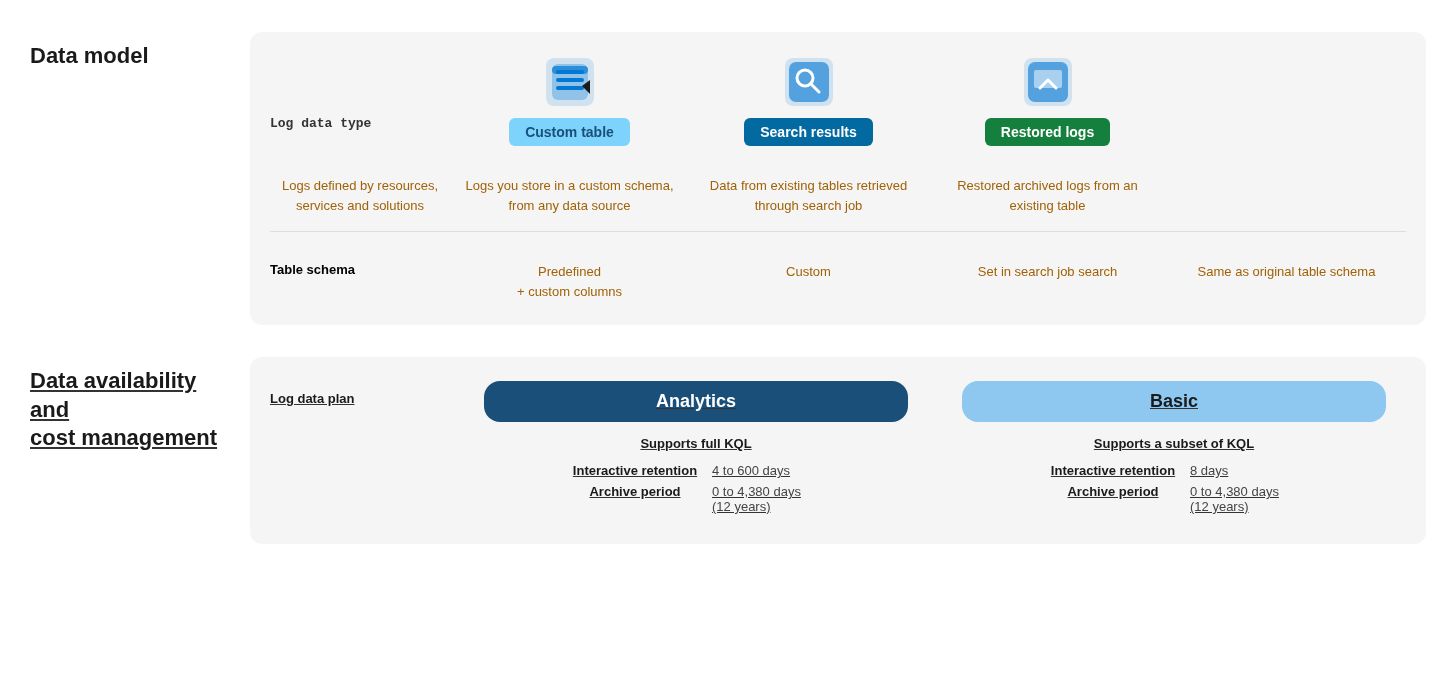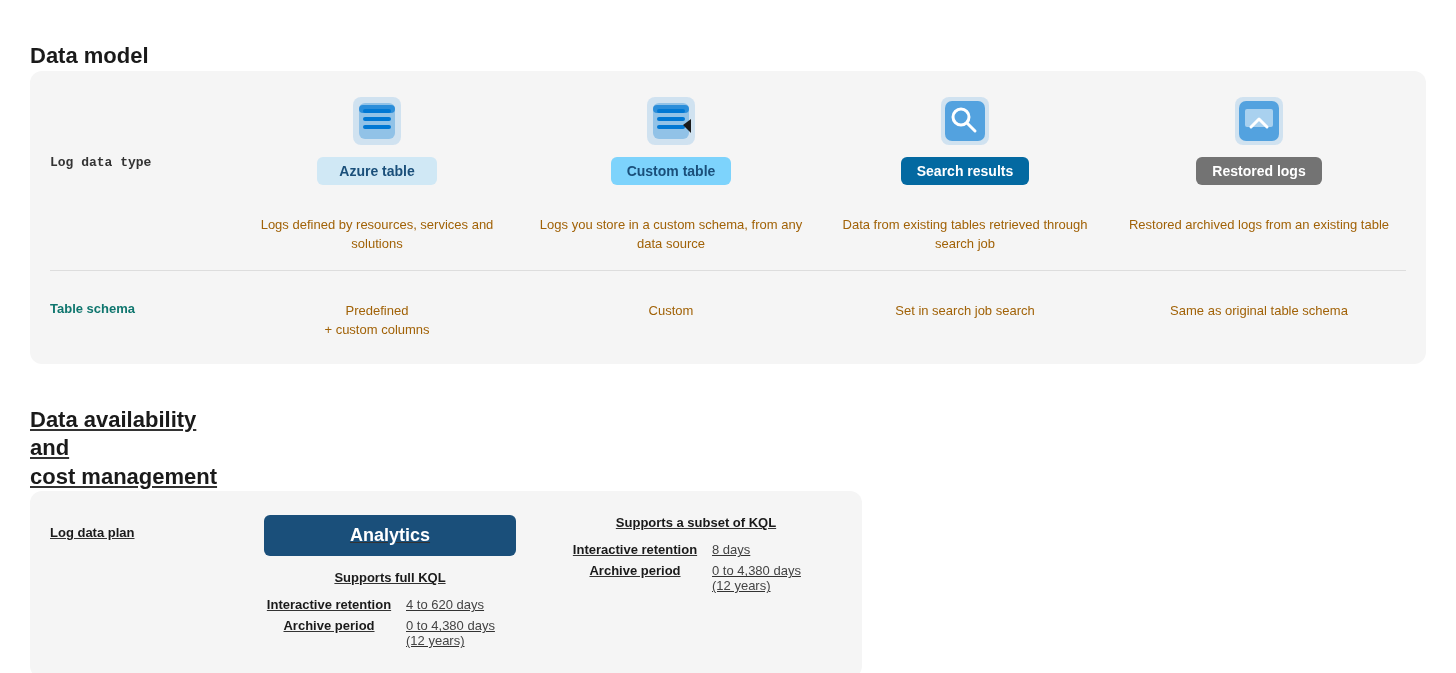--- a/index.html
+++ b/index.html
@@ -9,21 +9,21 @@
       color: #333;
       width: 1456px;
       min-height: 673px;
       display: flex;
       flex-direction: column;
       padding: 20px 0;
     }
 
     .section {
       display: flex;
-      flex-direction: column;
+      flex-direction: row;
       align-items: flex-start;
       margin: 12px 30px;
     }
 
     .section-title {
       width: 220px;
       min-width: 220px;
       font-size: 22px;
       font-weight: 700;
       color: #1a1a1a;
@@ -67,26 +67,26 @@
       border-radius: 6px;
       font-weight: 700;
       font-size: 14px;
       text-align: center;
       min-width: 120px;
     }
 
     .badge-azure { background: #d0e8f5; color: #1a4f7a; }
     .badge-custom { background: #7dd3fc; color: #1a4f7a; }
     .badge-search { background: #0369a1; color: #ffffff; }
-    .badge-restored { background: #737373; color: #ffffff; }
+    .badge-restored { background: #15803d; color: #ffffff; }
 
     .grid-row-label {
       font-weight: 700;
       font-size: 13px;
-      color: #0f766e;
+      color: #000000;
       padding: 14px 0 0 0;
       display: flex;
       align-items: flex-start;
     }
 
     .grid-cell {
       text-align: center;
       font-size: 13px;
       color: #a16207;
       padding: 14px 10px 0 10px;
@@ -105,21 +105,21 @@
       display: grid;
       grid-template-columns: 180px 1fr 1fr;
       gap: 14px;
     }
 
     .plan-col {
       padding: 0 20px;
     }
 
     .plan-badge {
-      border-radius: 6px;
+      border-radius: 16px;
       padding: 10px 36px;
       font-weight: 700;
       font-size: 18px;
       text-align: center;
       margin-bottom: 14px;
     }
 
     .plan-analytics { background: #1a4f7a; color: #ffffff; }
     .plan-basic { background: #8ec8f0; color: #1a1a1a; }
 
@@ -165,33 +165,20 @@
 
 <div class="section">
   <div class="section-title">Data model</div>
   <div class="card">
     <div class="data-model-grid">
 
       <div class="grid-header-empty">
         <div style="padding-top:60px; font-weight:700; font-size:13px;font-family:Liberation Mono, monospace;">Log data type</div>
       </div>
 
-      <div class="grid-col-header">
-        <div class="col-icon">
-          <svg width="48" height="48" viewBox="0 0 48 48" fill="none">
-            <rect width="48" height="48" rx="8" fill="#0078d4" opacity="0.15"></rect>
-            <rect x="6" y="6" width="36" height="36" rx="6" fill="#0078d4" opacity="0.3"></rect>
-            <rect x="10" y="12" width="28" height="4" rx="2" fill="#0078d4"></rect>
-            <rect x="10" y="20" width="28" height="4" rx="2" fill="#0078d4"></rect>
-            <rect x="10" y="28" width="28" height="4" rx="2" fill="#0078d4"></rect>
-            <rect x="6" y="8" width="36" height="8" rx="4" fill="#0078d4" opacity="0.7"></rect>
-          </svg>
-        </div>
-        <div class="col-badge badge-azure">Azure table</div>
-      </div>
 
       <div class="grid-col-header">
         <div class="col-icon">
           <svg width="48" height="48" viewBox="0 0 48 48" fill="none">
             <rect width="48" height="48" rx="8" fill="#0078d4" opacity="0.15"></rect>
             <rect x="6" y="6" width="36" height="36" rx="6" fill="#0078d4" opacity="0.3"></rect>
             <rect x="10" y="12" width="28" height="4" rx="2" fill="#0078d4"></rect>
             <rect x="10" y="20" width="28" height="4" rx="2" fill="#0078d4"></rect>
             <rect x="10" y="28" width="28" height="4" rx="2" fill="#0078d4"></rect>
             <rect x="6" y="8" width="36" height="8" rx="4" fill="#0078d4" opacity="0.7"></rect>
@@ -254,30 +241,31 @@
   <div class="card">
     <div class="data-avail-grid">
 
       <div class="avail-row-label">Log data plan</div>
 
       <div class="plan-col">
         <div class="plan-badge plan-analytics">Analytics</div>
         <div class="plan-subtitle">Supports full KQL</div>
         <div class="plan-row">
           <span class="plan-row-label">Interactive retention</span>
-          <span class="plan-row-value">4 to 620 days</span>
+          <span class="plan-row-value">4 to 600 days</span>
         </div>
         <div class="plan-row">
           <span class="plan-row-label">Archive period</span>
           <span class="plan-row-value" style="white-space:pre-line">0 to 4,380 days
 (12 years)</span>
         </div>
       </div>
 
       <div class="plan-col">
+        <div class="plan-badge plan-basic">Basic</div>
         <div class="plan-subtitle">Supports a subset of KQL</div>
         <div class="plan-row">
           <span class="plan-row-label">Interactive retention</span>
           <span class="plan-row-value">8 days</span>
         </div>
         <div class="plan-row">
           <span class="plan-row-label">Archive period</span>
           <span class="plan-row-value" style="white-space:pre-line">0 to 4,380 days
 (12 years)</span>
         </div>

